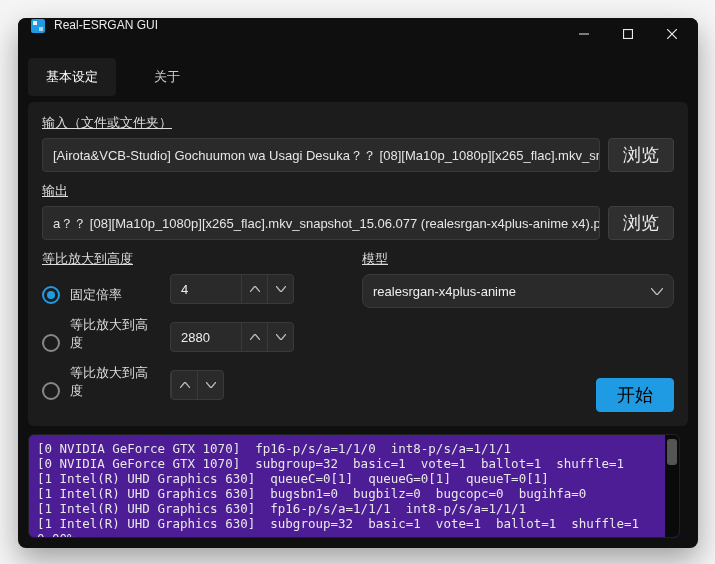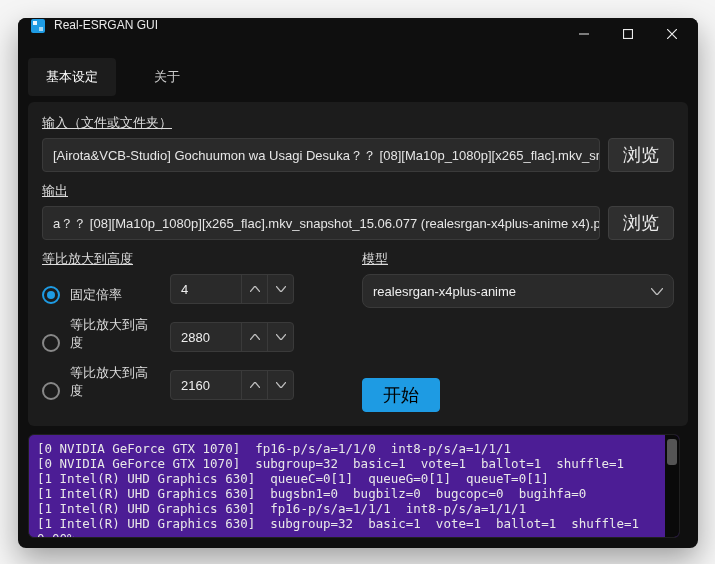--- a/index.html
+++ b/index.html
@@ -147,21 +147,21 @@
       background: #2a2a2a;
       border: 1px solid #3a3a3a;
       border-radius: 8px;
       display: flex; align-items: center;
       padding: 0 10px;
       cursor: pointer;
       justify-content: space-between;
     }
     .select .sel-val { color: #eee; font-size: 13px; }
     .select .chev { color: #bbb; }
-    .action-row { display:flex; justify-content:flex-start; margin-top: 12px; }
+    .action-row { display:flex; justify-content:flex-end; margin-top: 12px; }
     .console-wrap {
       margin: 8px 18px 10px 10px;
       flex: 1;
       background: #4c1d95;
       border-radius: 6px;
       display:flex;
       border: 1px solid #202020;
       overflow: hidden;
       font-family: Consolas, monospace;
       font-size: 12.5px;
@@ -274,21 +274,20 @@
                     <path d="M0 0 L5 6 L10 0" fill="none" stroke="#bbb" stroke-width="1.3"></path>
                   </svg>
                 </span>
             </div>
           </div>
 
           <div class="radio-row">
             <span class="radio"></span>
             <span class="radio-label">等比放大到高度</span>
             <div class="spinner">
-              <span class="value">2160</span>
               <span class="spin-btn">
                   <svg width="10" height="6">
                     <path d="M0 6 L5 0 L10 6" fill="none" stroke="#bbb" stroke-width="1.3"></path>
                   </svg>
                 </span>
               <span class="spin-btn">
                   <svg width="10" height="6">
                     <path d="M0 0 L5 6 L10 0" fill="none" stroke="#bbb" stroke-width="1.3"></path>
                   </svg>
                 </span>

